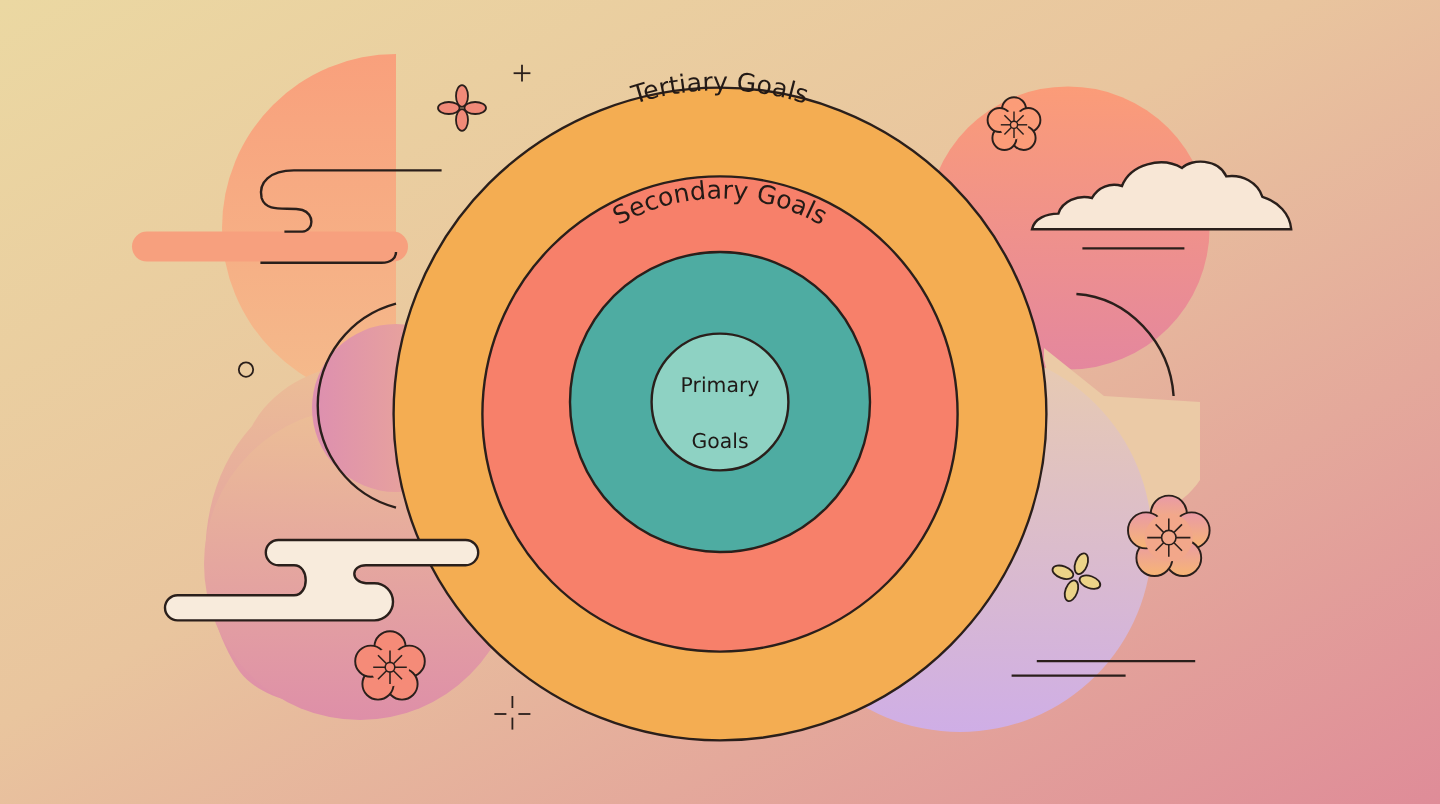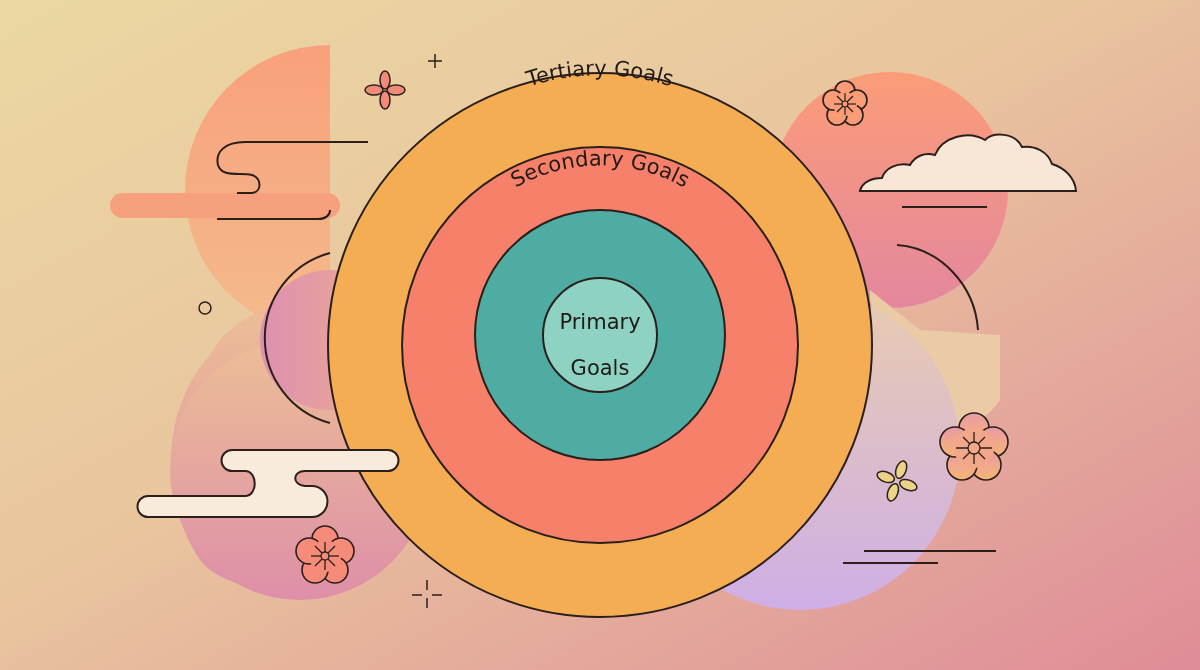--- a/index.html
+++ b/index.html
@@ -2,21 +2,21 @@
 <html><head>
 <meta charset="utf-8">
 <style>
   html, body { margin: 0; padding: 0; }
   body { width: 1200px; height: 670px; overflow: hidden; position: relative;
          font-family: "DejaVu Sans", "Liberation Sans", sans-serif; }
   #stage { position: absolute; left: 0; top: 0; width: 1200px; height: 670px; }
   .label { font-family: "DejaVu Sans", "Liberation Sans", sans-serif; fill: #231a16; }
   .center-text { position: absolute; left: 543px; top: 288px; width: 114px; height: 114px;
                  display: flex; flex-direction: column; align-items: center; justify-content: center;
-                 font-family: "DejaVu Sans", "Liberation Sans", sans-serif; font-size: 21px;
+                 font-family: "DejaVu Sans", "Liberation Sans", sans-serif; font-size: 17px;
                  color: #1f1a17; line-height: 27px; text-align: center; gap: 19px; }
 </style>
 </head>
 <body>
 
 <svg id="stage" viewBox="0 0 1200 670" xmlns="http://www.w3.org/2000/svg">
   <defs>
     <linearGradient id="bg" x1="0" y1="0" x2="1" y2="1">
       <stop offset="0" stop-color="#ebd8a2"></stop>
       <stop offset="0.45" stop-color="#e9c59e"></stop>

